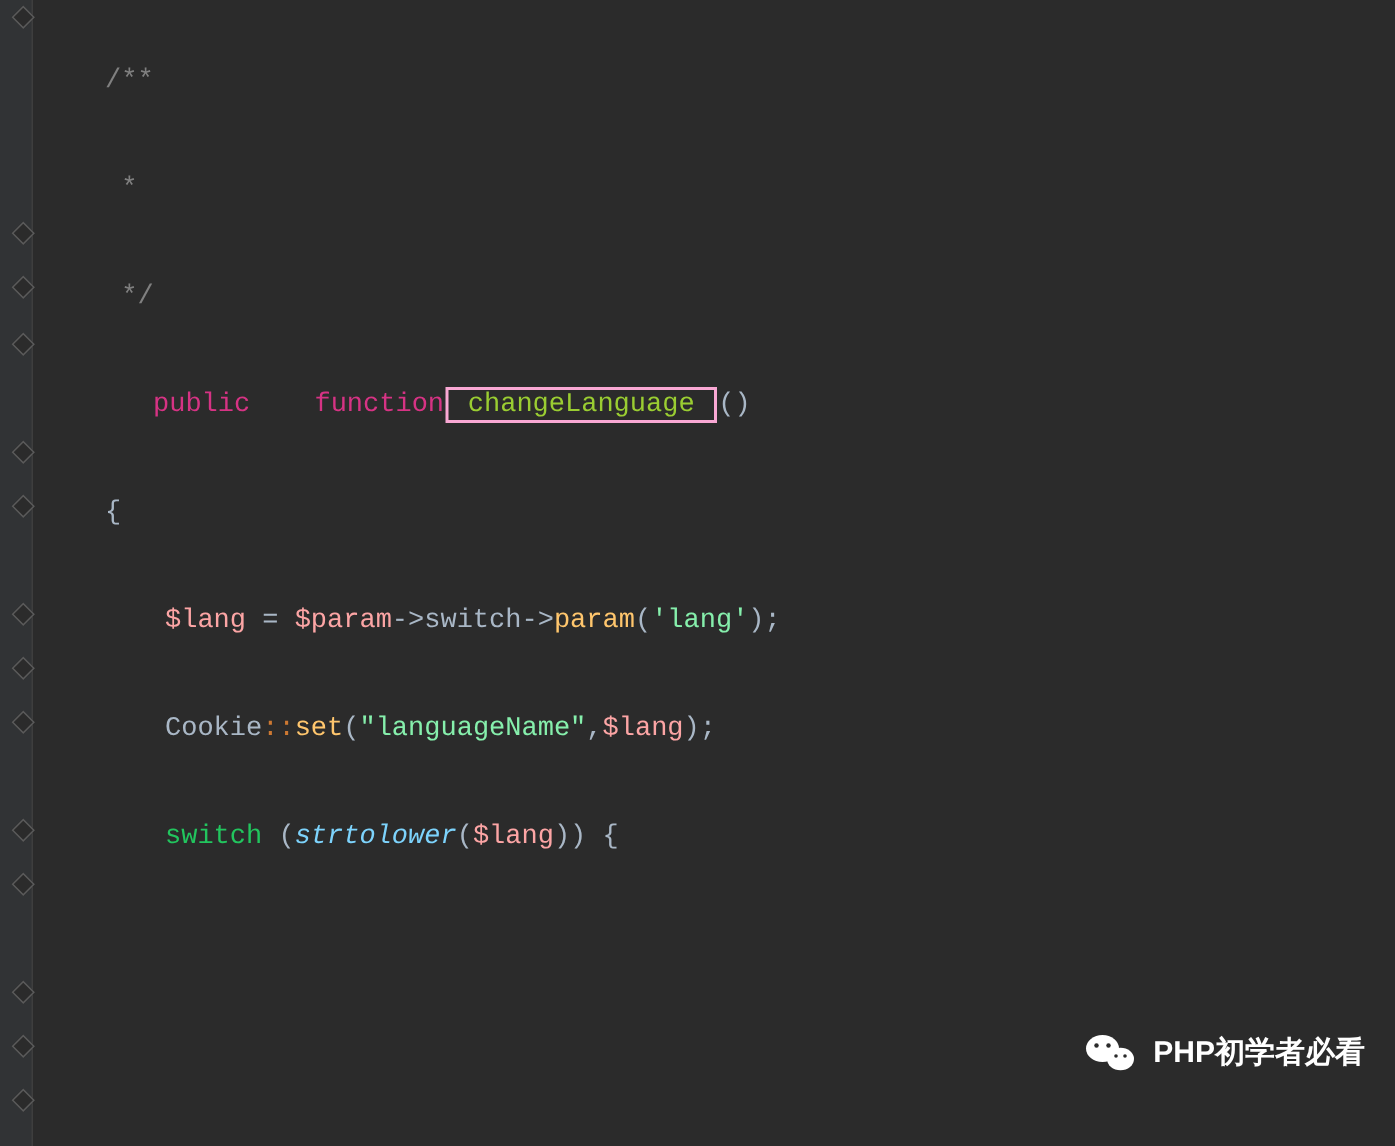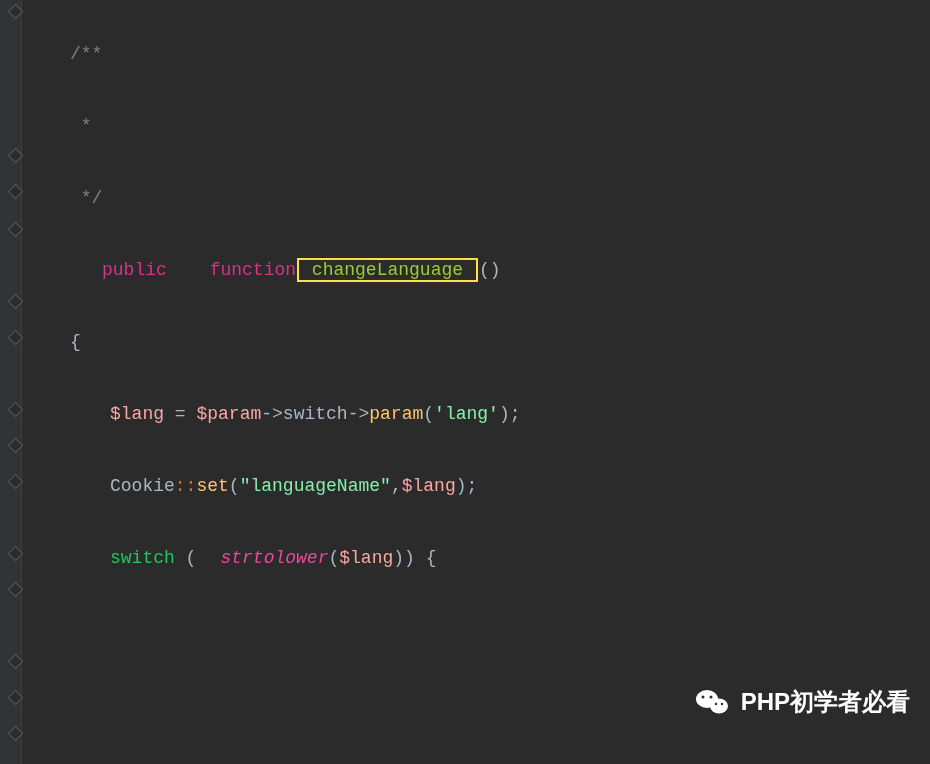--- a/index.html
+++ b/index.html
@@ -70,44 +70,43 @@
     .string {
       color: #86efac;
     }
     .class-name {
       color: #a9b7c6;
     }
     .double-colon {
       color: #cc7832;
     }
     .builtin {
-      color: #ec4899;
+      color: #7dd3fc;
       font-style: italic;
-      margin-left: 24px;
     }
     .paren {
       color: #a9b7c6;
     }
     .brace {
       color: #a9b7c6;
     }
     .red-box {
-      border: 2px solid #fde047;
+      border: 2px solid #f9a8d4;
       padding: 0 2px;
       margin: 0 1px;
     }
     .watermark {
       position: absolute;
       bottom: 42px;
       right: 20px;
       display: flex;
       align-items: center;
       gap: 8px;
       color: #ffffff;
-      font-size: 24px;
+      font-size: 20px;
       font-family: "Microsoft YaHei", sans-serif;
       font-weight: bold;
     }
     .wechat-icon {
       width: 40px;
       height: 40px;
       display: flex;
       align-items: center;
       justify-content: center;
       position: relative;

